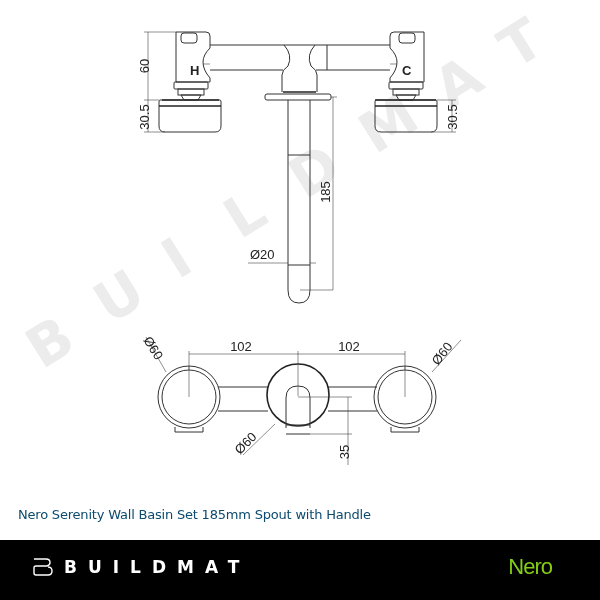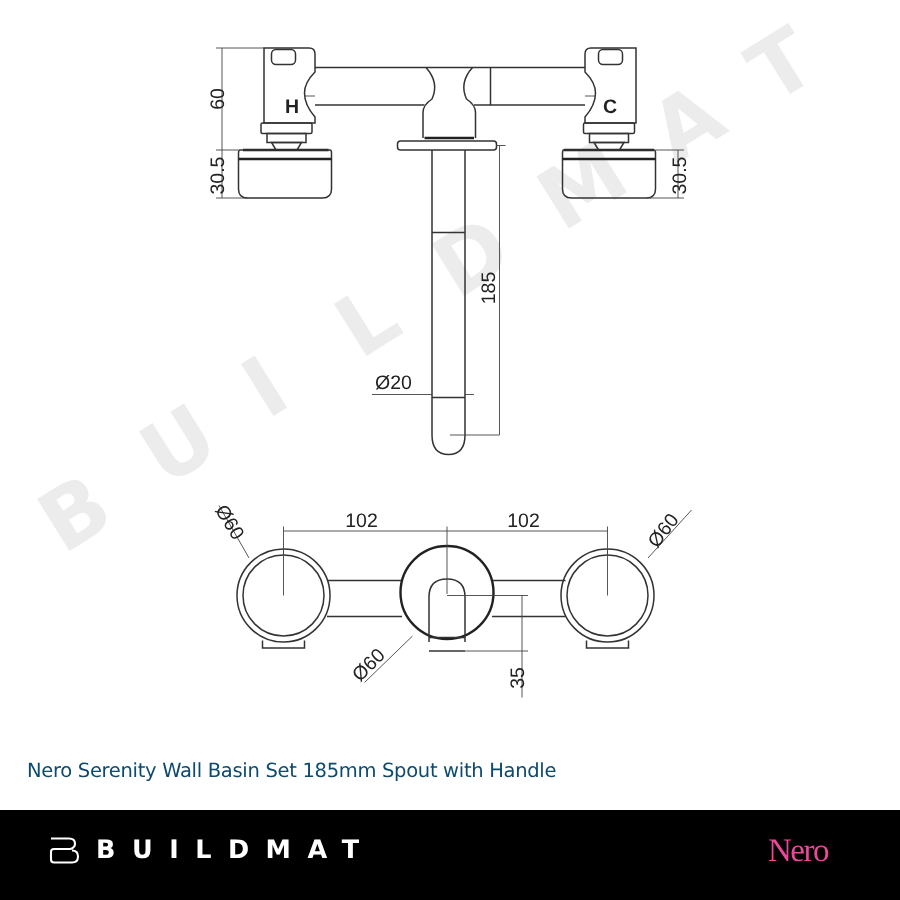--- a/index.html
+++ b/index.html
@@ -4,21 +4,21 @@
   <style>
     html, body { margin: 0; padding: 0; background: #ffffff; }
     body { width: 600px; height: 600px; position: relative; overflow: hidden; font-family: "DejaVu Sans", sans-serif; }
     .drawing { position: absolute; left: 0; top: 0; width: 600px; height: 500px; }
     .dim-text { font-family: "Liberation Sans", sans-serif; font-size: 13px; fill: #222; }
     .watermark { font-family: "DejaVu Sans", sans-serif; font-weight: bold; font-size: 56px; fill: #ececec; }
     .caption { position: absolute; left: 18px; top: 507px; font-family: "DejaVu Sans", sans-serif; font-size: 13px; color: #0c4a6e; letter-spacing: -0.2px; }
     .footer { position: absolute; left: 0; top: 540px; width: 600px; height: 60px; background: #000; }
     .brand { position: absolute; left: 32px; top: 17px; display: flex; align-items: center; }
     .brand-text { color: #fff; font-family: "DejaVu Sans", sans-serif; font-weight: bold; font-size: 17px; letter-spacing: 11px; margin-left: 10px; }
-    .partner { position: absolute; right: 48px; top: 14px; color: #ec4899; font-family: Liberation Serif, serif; font-size: 22px; letter-spacing: -1px; }
+    .partner { position: absolute; right: 48px; top: 14px; color: #84cc16; font-family: Liberation Sans, sans-serif; font-size: 22px; letter-spacing: -1px; }
     .ln { stroke: #333; stroke-width: 1; fill: none; }
     .thin { stroke: #444; stroke-width: 0.6; fill: none; }
     .thick { stroke: #222; stroke-width: 1.6; fill: none; }
   </style>
 </head>
 <body>
 
 <svg class="drawing" viewBox="0 0 600 500" width="600" height="500">
 
   <g>

